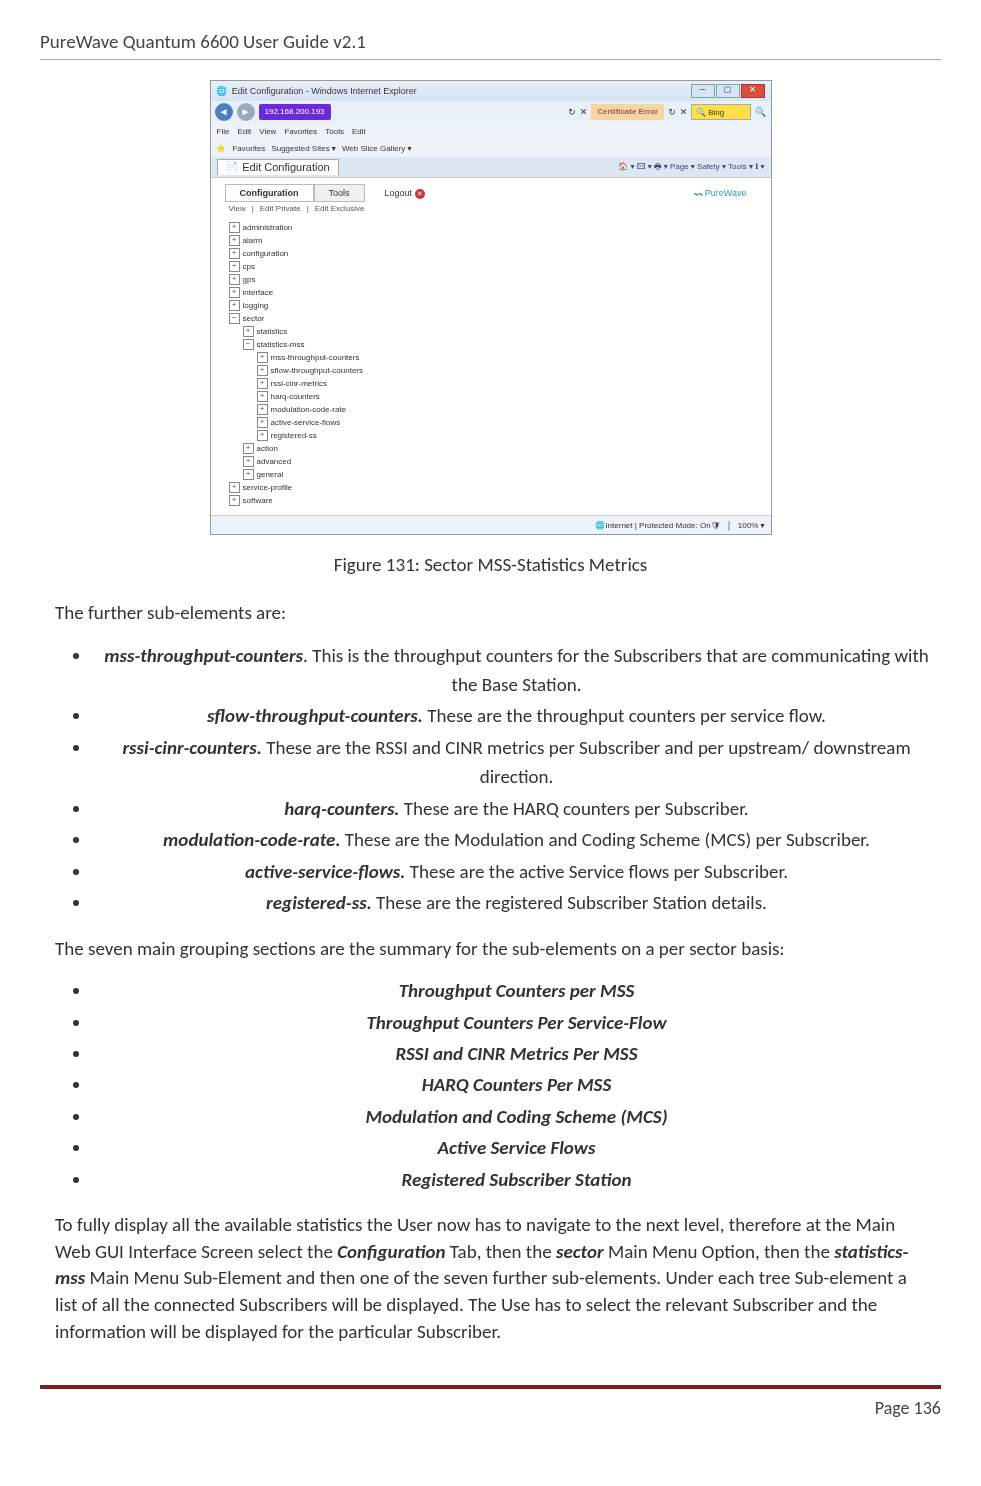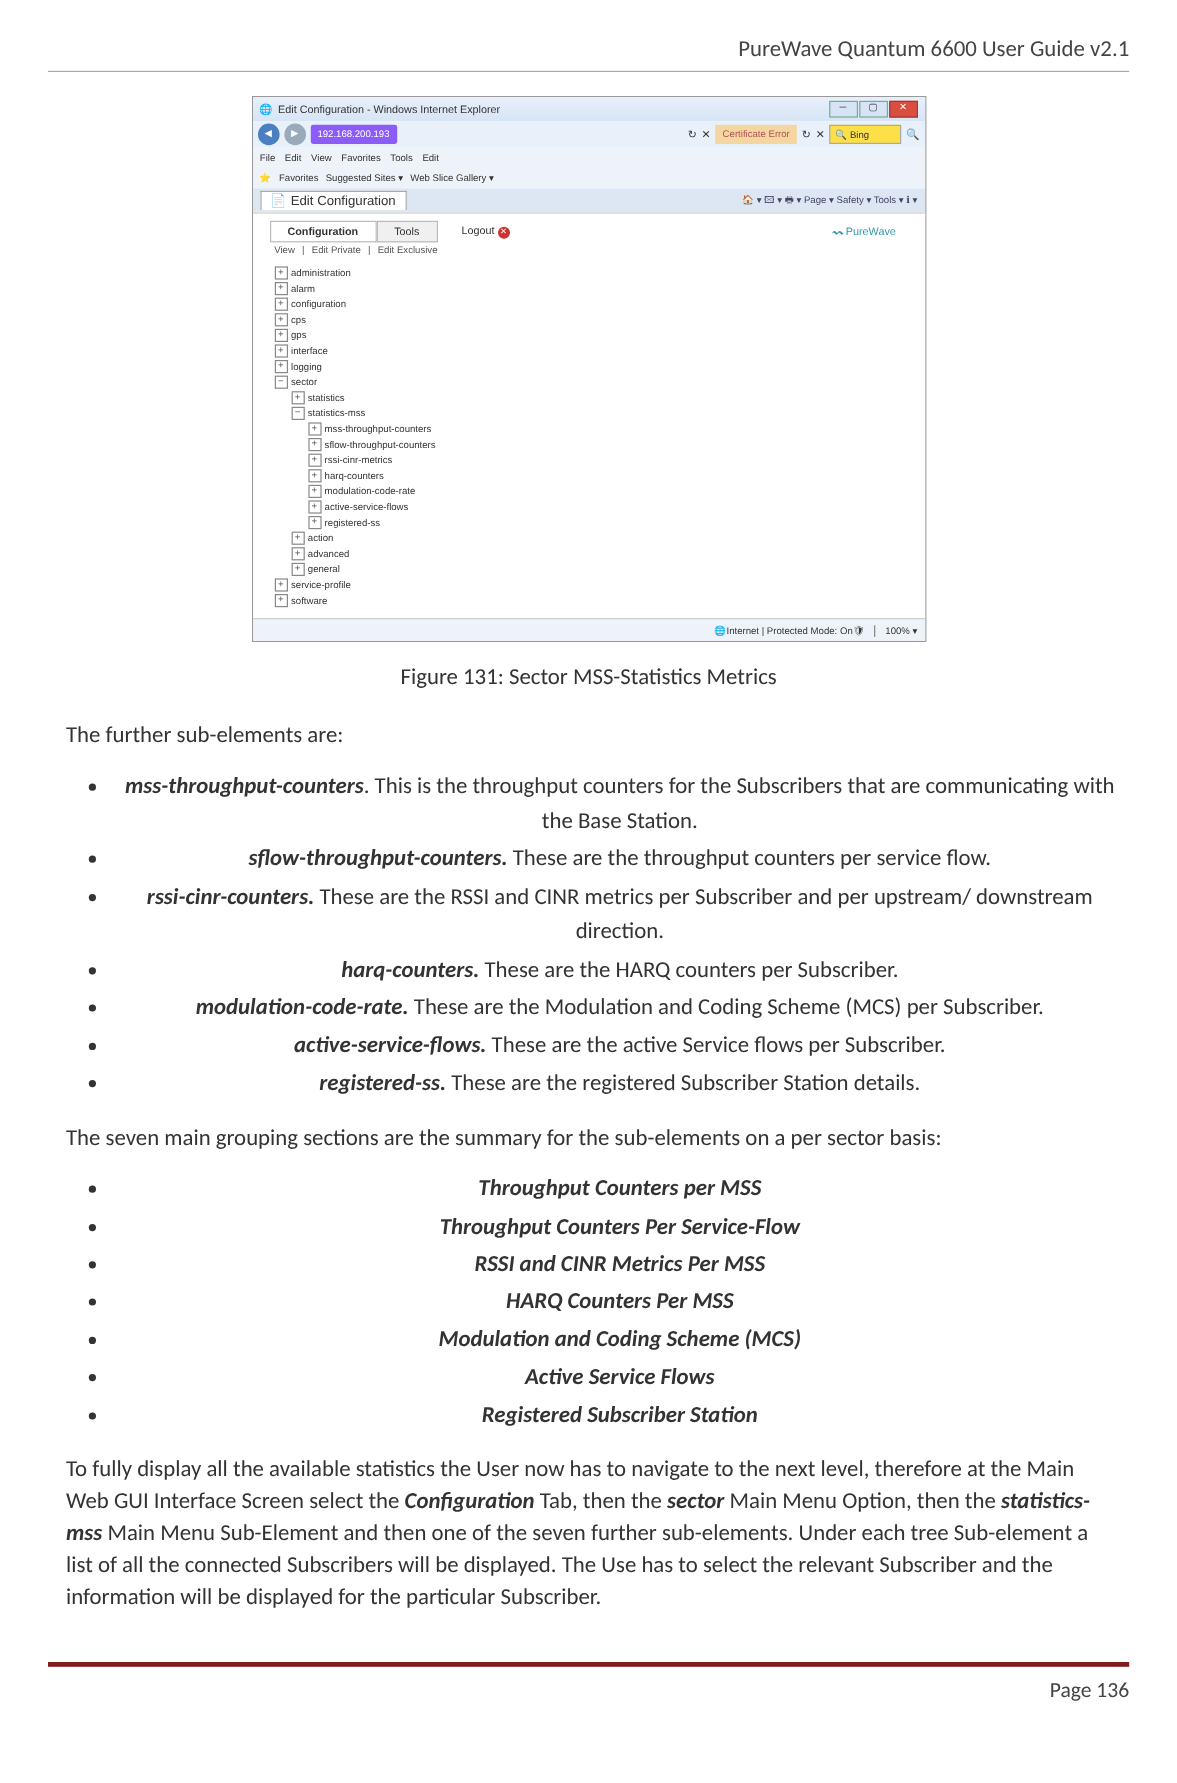--- a/index.html
+++ b/index.html
@@ -6,21 +6,21 @@
     font-family: Calibri, Arial, sans-serif;
     font-size: 18px;
     color: #333;
     margin: 0;
     padding: 30px 40px;
     width: 981px;
     box-sizing: border-box;
     background: #fff;
   }
   .header {
-    text-align: right;
+    text-align: left;
     font-size: 19px;
     color: #444;
     padding-bottom: 6px;
     border-bottom: 1px solid #aaa;
     margin-bottom: 20px;
   }
   .screenshot-container {
     width: 560px;
     margin: 0 auto 18px auto;
     border: 1px solid #999;
@@ -60,35 +60,36 @@
     align-items: center;
     gap: 4px;
     height: 18px;
   }
   .nav-btn {
     width: 18px; height: 18px; border-radius: 50%;
     background: #4a7fc1; color: #fff;
     font-size: 10px; text-align: center; line-height: 18px;
   }
   .url-box {
-    background: #8b5cf6;
+    background: #6d28d9;
     color: #fff;
     padding: 1px 6px;
     border-radius: 2px;
     height: 14px;
     line-height: 14px;
     font-size: 8px;
   }
   .cert-box {
     background: #f5d6a0;
     color: #a55;
     padding: 1px 6px;
     font-size: 8px;
     height: 14px;
     line-height: 14px;
+    font-weight: bold;
   }
   .search-box {
     background: #fde047;
     border: 1px solid #aaa;
     padding: 1px 4px;
     font-size: 8px;
     width: 50px;
     height: 12px;
     display: flex;
     align-items: center;

